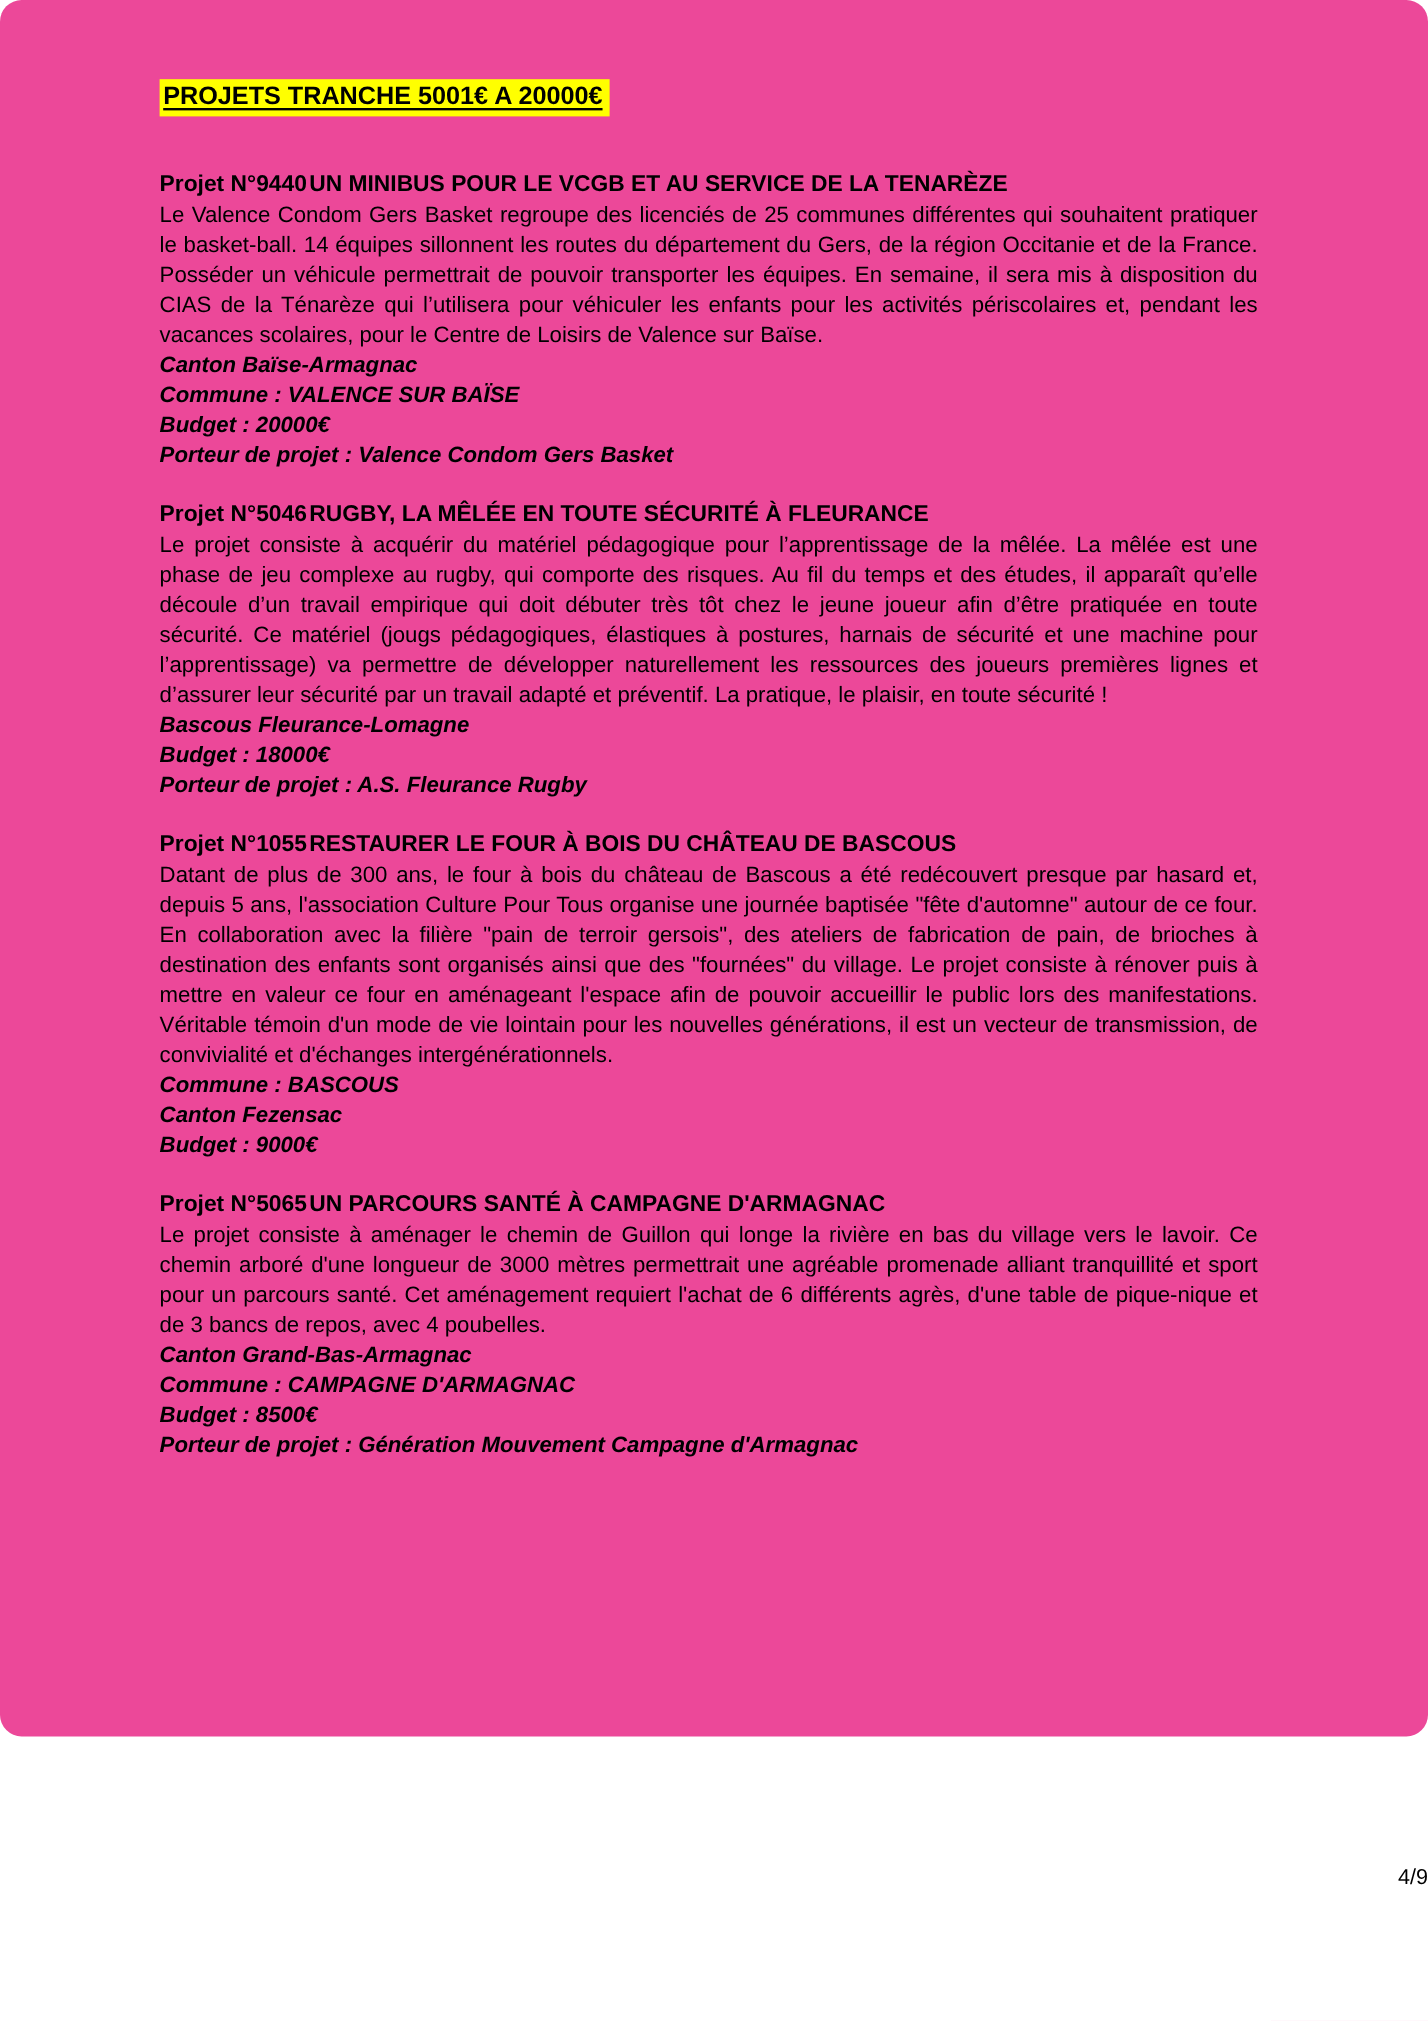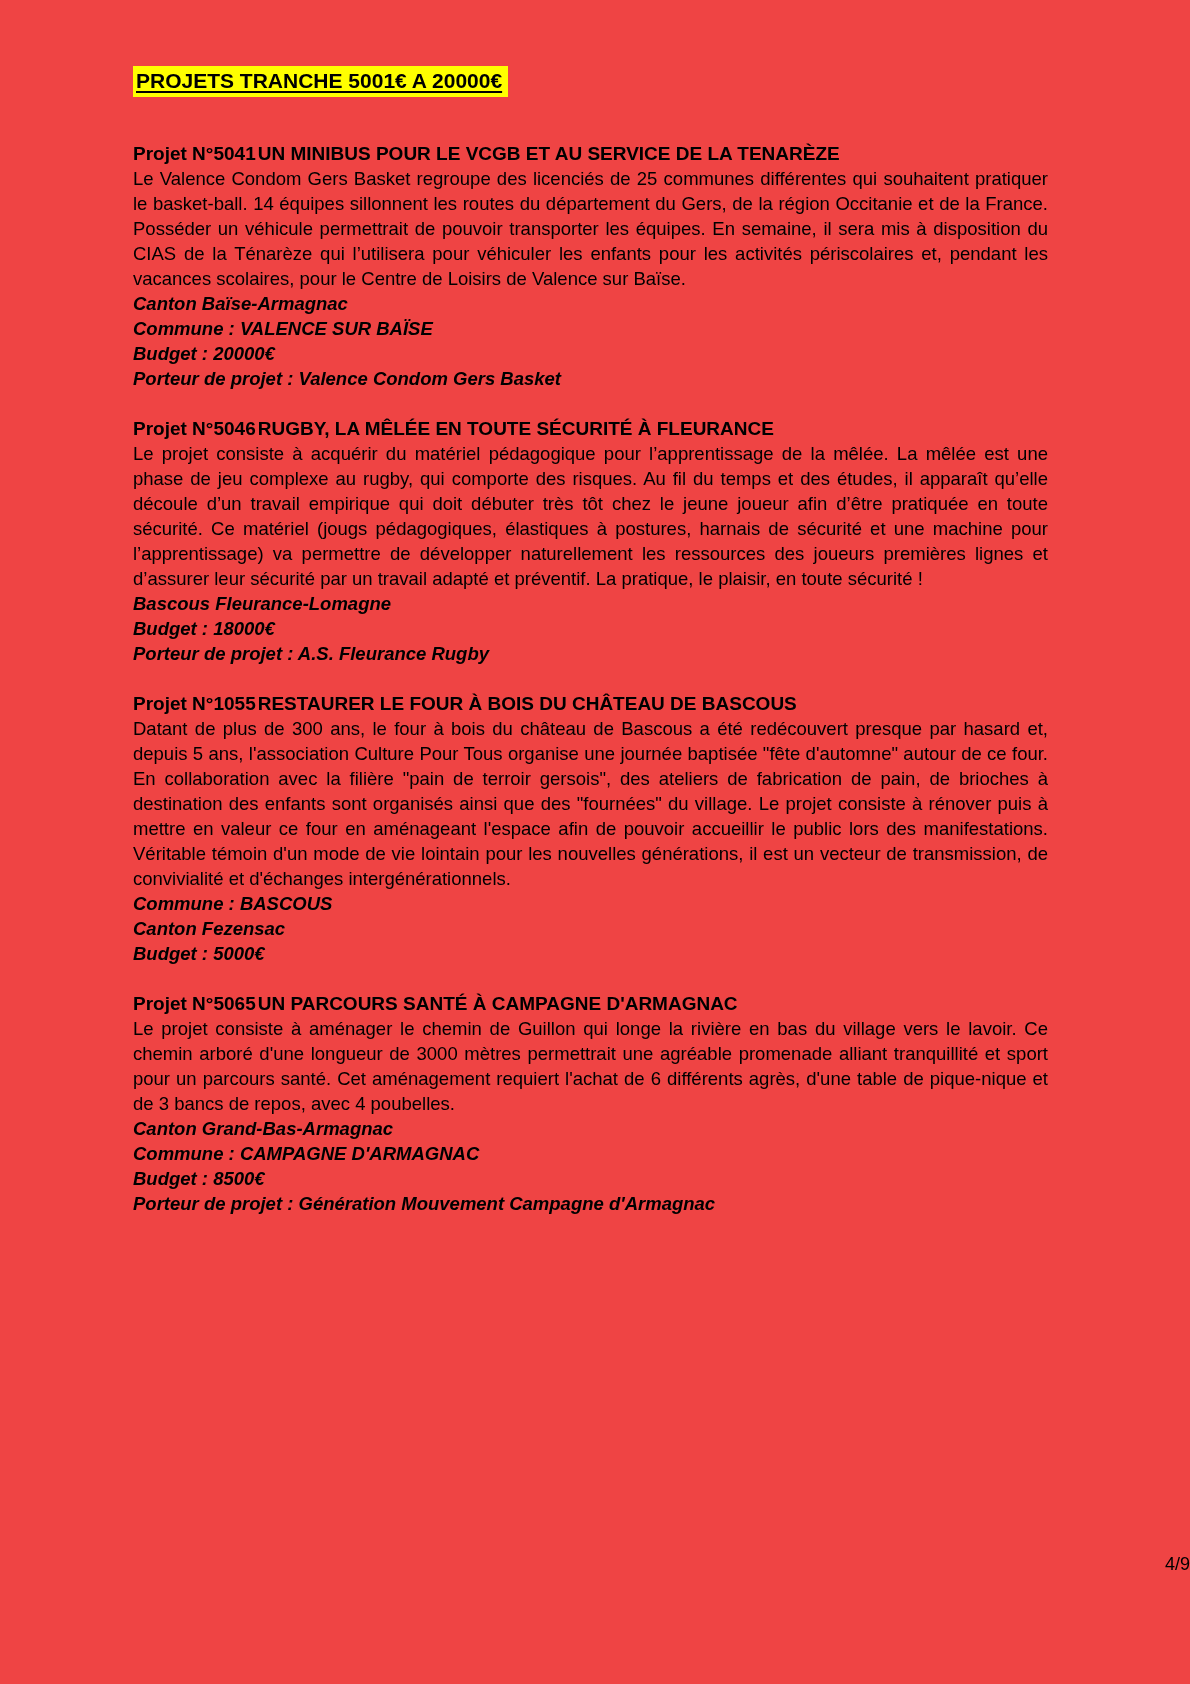--- a/index.html
+++ b/index.html
@@ -12,22 +12,23 @@
     height: 1684px;
     position: relative;
     font-family: "Liberation Sans", sans-serif;
     color: #000000;
     overflow: hidden;
   }
   .page {
     position: absolute;
     left: 0; top: 0;
     width: 1190px;
-    height: 1684px;
-    background: #ef4444;
+    height: 1447px;
+    background: #ec4899;
+    border-radius: 18px;
   }
   .content {
     position: absolute;
     left: 133px;
     top: 66px;
     width: 915px;
   }
   .doc-title {
     display: inline-block;
     background: #ffff00;
@@ -80,21 +81,21 @@
 <body>
 
 <div class="page">
   <div class="content">
 
     <span class="doc-title">PROJETS TRANCHE 5001€ A 20000€</span>
 
     
     <div class="project first">
       <div class="project-header">
-        <span class="proj-number">Projet N°5041</span><span class="proj-title">UN MINIBUS POUR LE VCGB ET AU SERVICE DE LA TENARÈZE</span>
+        <span class="proj-number">Projet N°9440</span><span class="proj-title">UN MINIBUS POUR LE VCGB ET AU SERVICE DE LA TENARÈZE</span>
       </div>
       <p class="project-body">Le Valence Condom Gers Basket regroupe des licenciés de 25 communes différentes qui souhaitent pratiquer le basket-ball. 14 équipes sillonnent les routes du département du Gers, de la région Occitanie et de la France. Posséder un véhicule permettrait de pouvoir transporter les équipes. En semaine, il sera mis à disposition du CIAS de la Ténarèze qui l’utilisera pour véhiculer les enfants pour les activités périscolaires et, pendant les vacances scolaires, pour le Centre de Loisirs de Valence sur Baïse.</p>
       <div class="meta-line">Canton Baïse-Armagnac</div>
       <div class="meta-line">Commune : VALENCE SUR BAÏSE</div>
       <div class="meta-line">Budget : 20000€</div>
       <div class="meta-line">Porteur de projet : Valence Condom Gers Basket</div>
     </div>
 
     
     <div class="project">
@@ -108,21 +109,21 @@
     </div>
 
     
     <div class="project">
       <div class="project-header">
         <span class="proj-number">Projet N°1055</span><span class="proj-title">RESTAURER LE FOUR À BOIS DU CHÂTEAU DE BASCOUS</span>
       </div>
       <p class="project-body">Datant de plus de 300 ans, le four à bois du château de Bascous a été redécouvert presque par hasard et, depuis 5 ans, l'association Culture Pour Tous organise une journée baptisée "fête d'automne" autour de ce four. En collaboration avec la filière "pain de terroir gersois", des ateliers de fabrication de pain, de brioches à destination des enfants sont organisés ainsi que des "fournées" du village. Le projet consiste à rénover puis à mettre en valeur ce four en aménageant l'espace afin de pouvoir accueillir le public lors des manifestations. Véritable témoin d'un mode de vie lointain pour les nouvelles générations, il est un vecteur de transmission, de convivialité et d'échanges intergénérationnels.</p>
       <div class="meta-line">Commune : BASCOUS</div>
       <div class="meta-line">Canton Fezensac</div>
-      <div class="meta-line">Budget : 5000€</div>
+      <div class="meta-line">Budget : 9000€</div>
     </div>
 
     
     <div class="project">
       <div class="project-header">
         <span class="proj-number">Projet N°5065</span><span class="proj-title">UN PARCOURS SANTÉ À CAMPAGNE D'ARMAGNAC</span>
       </div>
       <p class="project-body">Le projet consiste à aménager le chemin de Guillon qui longe la rivière en bas du village vers le lavoir. Ce chemin arboré d'une longueur de 3000 mètres permettrait une agréable promenade alliant tranquillité et sport pour un parcours santé. Cet aménagement requiert l'achat de 6 différents agrès, d'une table de pique-nique et de 3 bancs de repos, avec 4 poubelles.</p>
       <div class="meta-line">Canton Grand-Bas-Armagnac</div>
       <div class="meta-line">Commune : CAMPAGNE D'ARMAGNAC</div>

